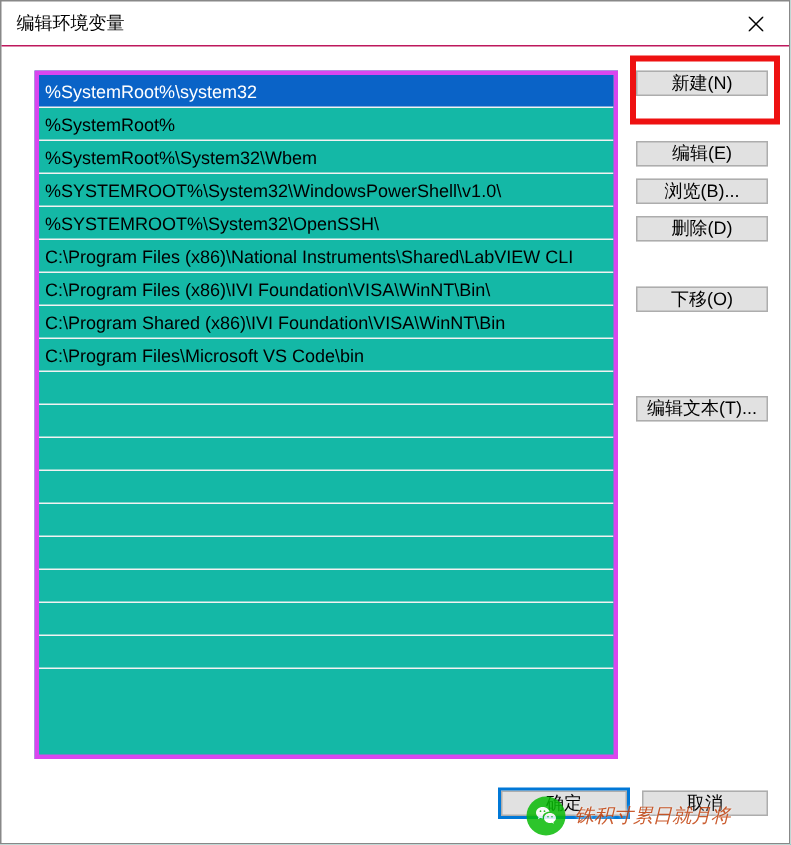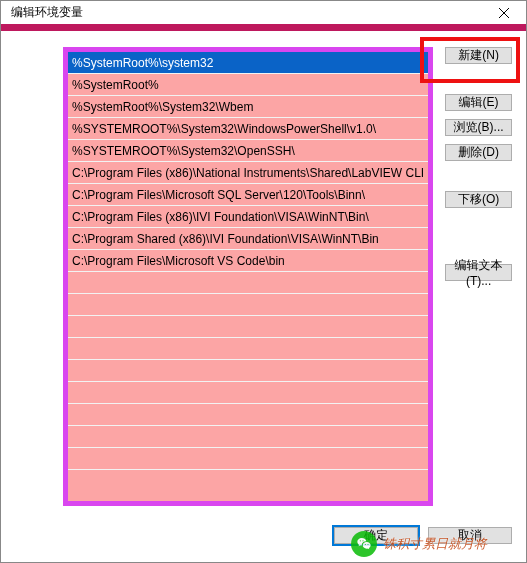--- a/index.html
+++ b/index.html
@@ -14,21 +14,21 @@
     position: relative;
   }
   .window {
     position: absolute; inset: 0;
     border: 1px solid #888;
     background: #fff;
     display: flex; flex-direction: column;
   }
   .titlebar {
     height: 30px;
-    border-bottom: 7px solid #be185d;
+    border-bottom: 1px solid #be185d;
     display: flex; align-items: center;
     padding: 0 0 0 10px;
     font-size: 12px;
   }
   .titlebar-title { flex: 1; }
   .titlebar-close {
     width: 44px; height: 30px;
     display: flex; align-items: center; justify-content: center;
     cursor: default;
   }
@@ -39,24 +39,23 @@
     padding: 16px 14px 12px 22px;
     gap: 12px;
     position: relative;
   }
   .list-wrap {
     flex: 1;
     display: flex; flex-direction: column;
   }
   .listbox {
     flex: 1;
-    border: 5px solid #d946ef;
-    background: #fca5a5;
+    border: 3px solid #d946ef;
+    background: #14b8a6;
     overflow: hidden;
-    margin-left: 40px;
   }
   .row {
     height: 22px;
     line-height: 22px;
     padding: 0 4px;
     border-bottom: 1px solid #f2f2f2;
     white-space: nowrap;
     overflow: hidden;
     font-size: 12px;
   }
@@ -137,21 +136,20 @@
   <div class="client">
 
     <div class="list-wrap">
       <div class="listbox" id="listbox">
           <div class="row selected">%SystemRoot%\system32</div>
           <div class="row">%SystemRoot%</div>
           <div class="row">%SystemRoot%\System32\Wbem</div>
           <div class="row">%SYSTEMROOT%\System32\WindowsPowerShell\v1.0\</div>
           <div class="row">%SYSTEMROOT%\System32\OpenSSH\</div>
           <div class="row">C:\Program Files (x86)\National Instruments\Shared\LabVIEW CLI</div>
-          <div class="row">C:\Program Files\Microsoft SQL Server\120\Tools\Binn\</div>
           <div class="row">C:\Program Files (x86)\IVI Foundation\VISA\WinNT\Bin\</div>
           <div class="row">C:\Program Shared (x86)\IVI Foundation\VISA\WinNT\Bin</div>
           <div class="row">C:\Program Files\Microsoft VS Code\bin</div>
           <div class="row"></div>
           <div class="row"></div>
           <div class="row"></div>
           <div class="row"></div>
           <div class="row"></div>
           <div class="row"></div>
           <div class="row"></div>

